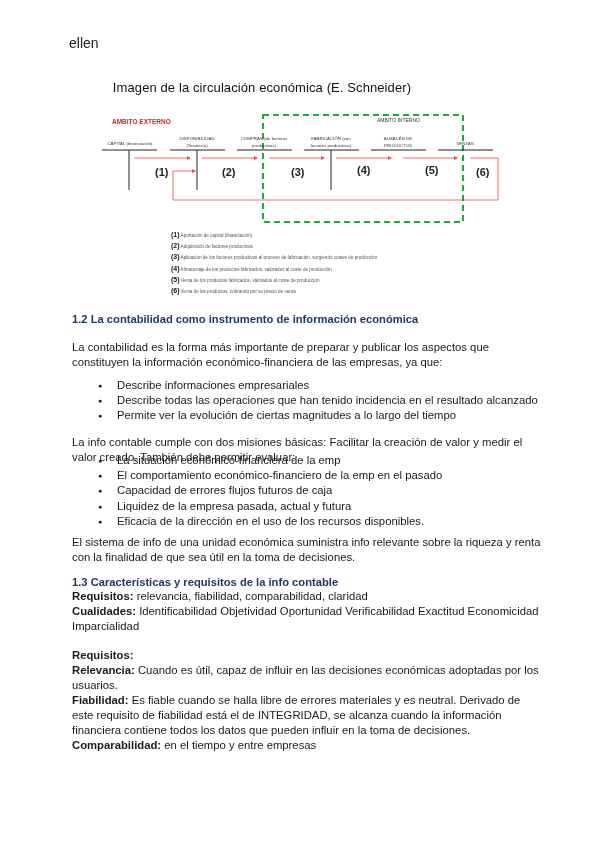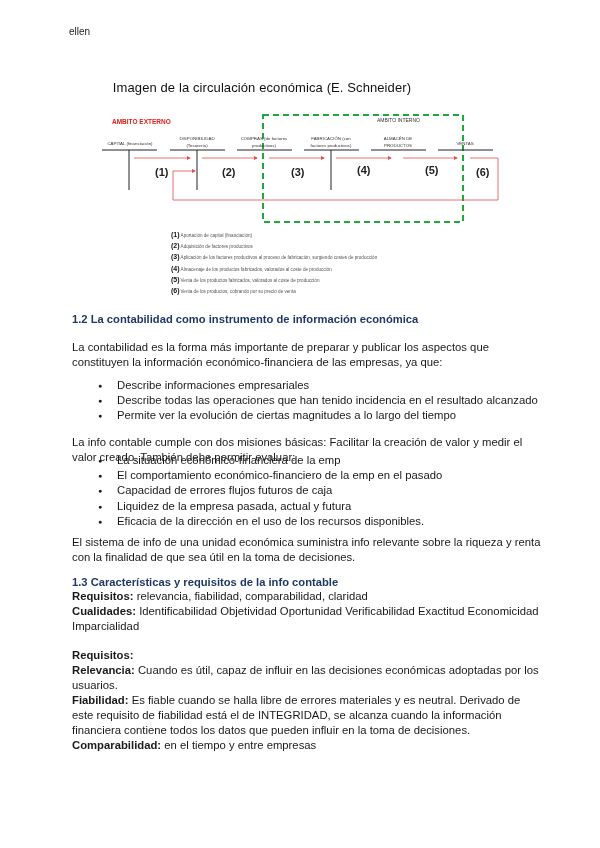--- a/index.html
+++ b/index.html
@@ -1,18 +1,18 @@
 <!DOCTYPE html>
 <html><head>
 <meta charset="utf-8">
 <style>
   html, body { margin:0; padding:0; background:#ffffff; }
   body { width:600px; height:848px; position:relative; overflow:hidden;
          font-family:"Liberation Sans", sans-serif; color:#1a1a1a; }
-  .author { position:absolute; left:69px; top:26px; font-size:10px; color:#222; }
+  .author { position:absolute; left:69px; top:35px; font-size:14px; color:#222; }
   .fig-title { position:absolute; left:0; width:524px; top:80px; text-align:center;
                font-size:13px; color:#111; letter-spacing:0.1px; }
   svg.diagram { position:absolute; left:0; top:0; }
   .legend { position:absolute; left:171px; top:230px; font-size:4.6px; color:#555; line-height:10.2px; }
   .legend .num { font-size:7px; color:#111; font-weight:bold; margin-right:1px; }
   .h2 { position:absolute; left:72px; font-size:11.2px; font-weight:bold; color:#1f3864; }
   .p { position:absolute; left:72px; width:470px; font-size:11.3px; line-height:15.2px; color:#1a1a1a; }
   .ul { position:absolute; left:90px; font-size:11.3px; line-height:15.2px; margin:8px; padding:0; list-style:none; }
   .ul li { position:relative; padding-left:19px; }
   .ul li::before { content:"\25CF"; position:absolute; left:0; top:0; font-size:7px; }

